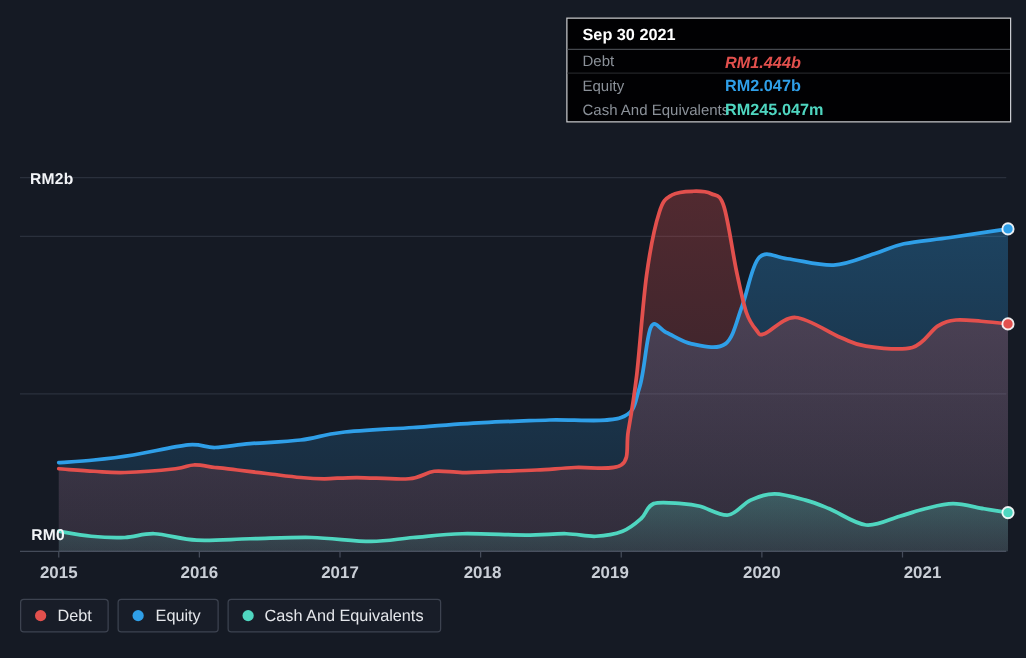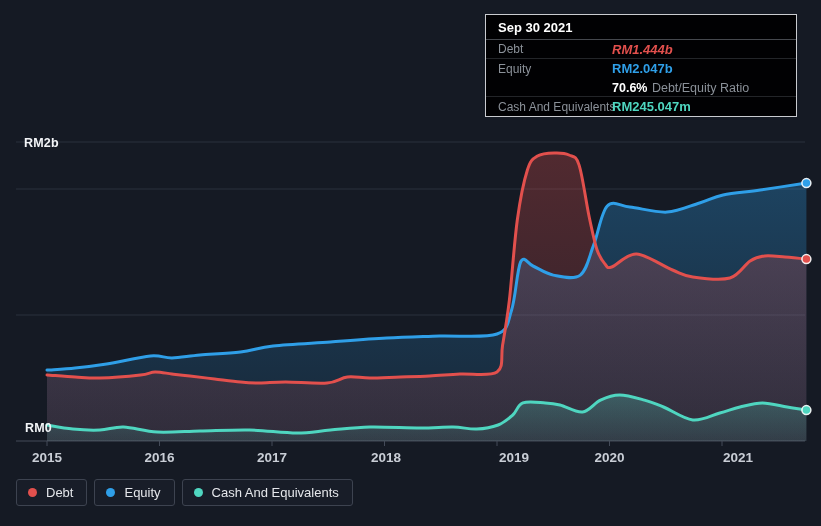--- a/index.html
+++ b/index.html
@@ -13,21 +13,21 @@
 
   .x-label{position:absolute;top:450px;transform:translateX(-50%);
            color:var(--text_axis,#c9ced6);font-size:13.5px;font-weight:700;}
 
   .legend{position:absolute;left:16px;top:479px;display:flex;gap:7px;}
   .legend-item{display:flex;align-items:center;gap:9px;padding:5px 13px 5px 11px;
                border:1px solid #3d4350;border-radius:3px;background:#181d28;cursor:pointer;}
   .legend-dot{width:9px;height:9px;border-radius:50%;flex:0 0 auto;}
   .legend-label{color:#e4e6ea;font-size:13px;white-space:nowrap;}
 
-  .tooltip{position:absolute;top:14px;right:24px;width:312px;box-sizing:border-box;
+  .tooltip{position:absolute;top:14px;right:12px;width:356px;box-sizing:border-box;
            background:var(--tooltip_bg,#010103);border:1px solid var(--tooltip_border,#c9cbd0);}
   .tt-title{padding:5px 12px 4px;color:#ffffff;font-weight:700;font-size:13px;
             border-bottom:1px solid #45484e;}
   .tt-row{display:flex;align-items:center;padding:0 12px;height:19px;box-sizing:border-box;}
   .tt-row.bb{border-bottom:1px solid #232529;}
   .tt-label{width:114px;flex:0 0 auto;color:var(--text_muted,#8b9199);font-size:12px;white-space:nowrap;}
   .tt-value{font-size:13px;font-weight:700;white-space:nowrap;}
   .tt-value.debt{color:var(--debt);font-style:italic;}
   .tt-value.equity{color:var(--equity);}
   .tt-value.cash{color:var(--cash);}
@@ -76,40 +76,33 @@
       <circle cx="806.4" cy="410.1" r="4.5" fill="#4fd6c0" stroke="rgba(255,255,255,0.9)" stroke-width="1.5"></circle>
     </svg>
 
   <div class="y-label top">RM2b</div>
   <div class="y-label zero">RM0</div>
 
   <div class="x-label" style="left:47px">2015</div>
   <div class="x-label" style="left:159.5px">2016</div>
   <div class="x-label" style="left:272px">2017</div>
   <div class="x-label" style="left:386px">2018</div>
-  <div class="x-label" style="left:514px">2019</div>
+  <div class="x-label" style="left:488px">2019</div>
   <div class="x-label" style="left:609.5px">2020</div>
   <div class="x-label" style="left:738px">2021</div>
 
   <div class="tooltip">
     <div class="tt-title">Sep 30 2021</div>
     <div class="tt-row bb">
       <span class="tt-label">Debt</span>
       <span class="tt-value debt">RM1.444b</span>
     </div>
     <div class="tt-row">
       <span class="tt-label">Equity</span>
       <span class="tt-value equity">RM2.047b</span>
-    </div>
-    <div class="tt-row bb">
-      <span class="tt-label"></span>
-      <span>
-        <span class="tt-ratio-strong">70.6%</span>
-        <span class="tt-ratio-muted">Debt/Equity Ratio</span>
-      </span>
     </div>
     <div class="tt-row">
       <span class="tt-label">Cash And Equivalents</span>
       <span class="tt-value cash">RM245.047m</span>
     </div>
   </div>
 
   <div class="legend">
     <div class="legend-item">
       <span class="legend-dot" style="background: rgb(226, 80, 77);"></span>

